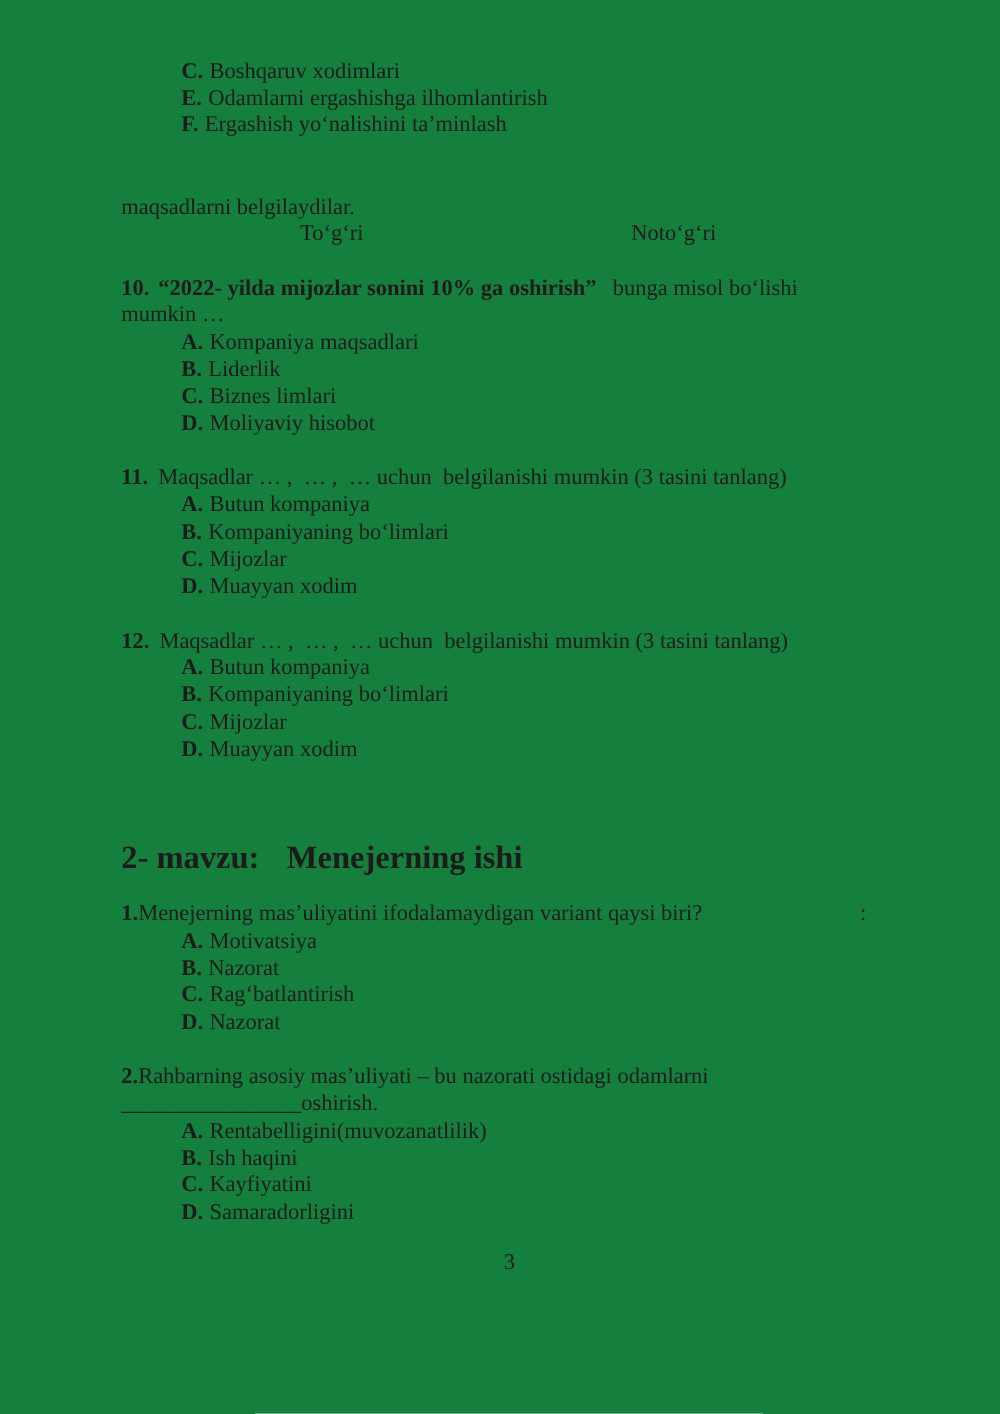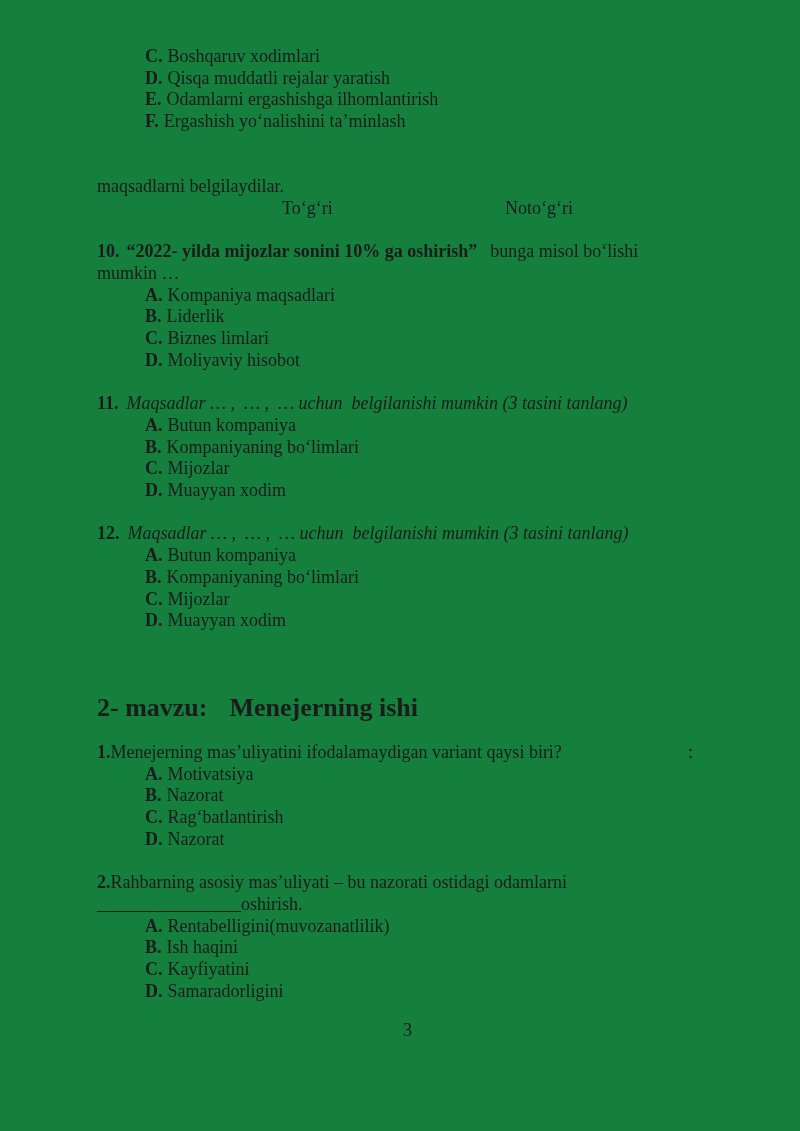--- a/index.html
+++ b/index.html
@@ -14,26 +14,26 @@
     margin:0 auto;
   }
   .content{position:absolute;left:97px;top:46px;width:621px;}
   .sp1{height:21.7px;}
   .sp2{height:43.4px;}
   .bold{font-weight:bold;}
   .opt{padding-left:48px;}
   .letter{font-weight:bold;}
   .otext{margin-left:5px;}
   .qline .qtext{margin-left:4px;}
-  .pre{white-space:pre-wrap;font-style:italic;}
+  .pre{white-space:pre-wrap;}
   
   .jline{text-align:justify;height:21.7px;overflow:hidden;}
   .jline::after{content:"";display:inline-block;width:100%;}
   .tf-row{position:relative;height:21.7px;}
-  .tf-true{position:absolute;left:143px;margin-left:42px;}
+  .tf-true{position:absolute;left:143px;}
   .tf-false{position:absolute;left:408px;}
   .colon-row{position:relative;height:21.7px;}
   .q-colon{position:absolute;right:25px;top:0;}
   .mavzu{font-weight:bold;font-size:26px;line-height:27px;}
   .mavzu-title{margin-left:22px;}
   .g8{margin-left:8px;}
   .g9{margin-left:7px;}
   .g13{margin-left:13px;}
   .pageno{text-align:center;}
   .sp-heading{height:62px;}
@@ -42,23 +42,20 @@
 </style>
 </head>
 <body>
 
 <div class="page">
   <div class="content">
 
     <div>
       <div class="opt">
         <span class="letter">C.</span><span class="otext">Boshqaruv xodimlari</span>
-      </div>
-      <div class="opt">
-        <span class="letter">D.</span><span class="otext">Qisqa muddatli rejalar yaratish</span>
       </div>
       <div class="opt">
         <span class="letter">E.</span><span class="otext">Odamlarni ergashishga ilhomlantirish</span>
       </div>
       <div class="opt">
         <span class="letter">F.</span><span class="otext">Ergashish yo‘nalishini ta’minlash</span>
       </div>
     </div>
 
     <div class="sp2"></div>

